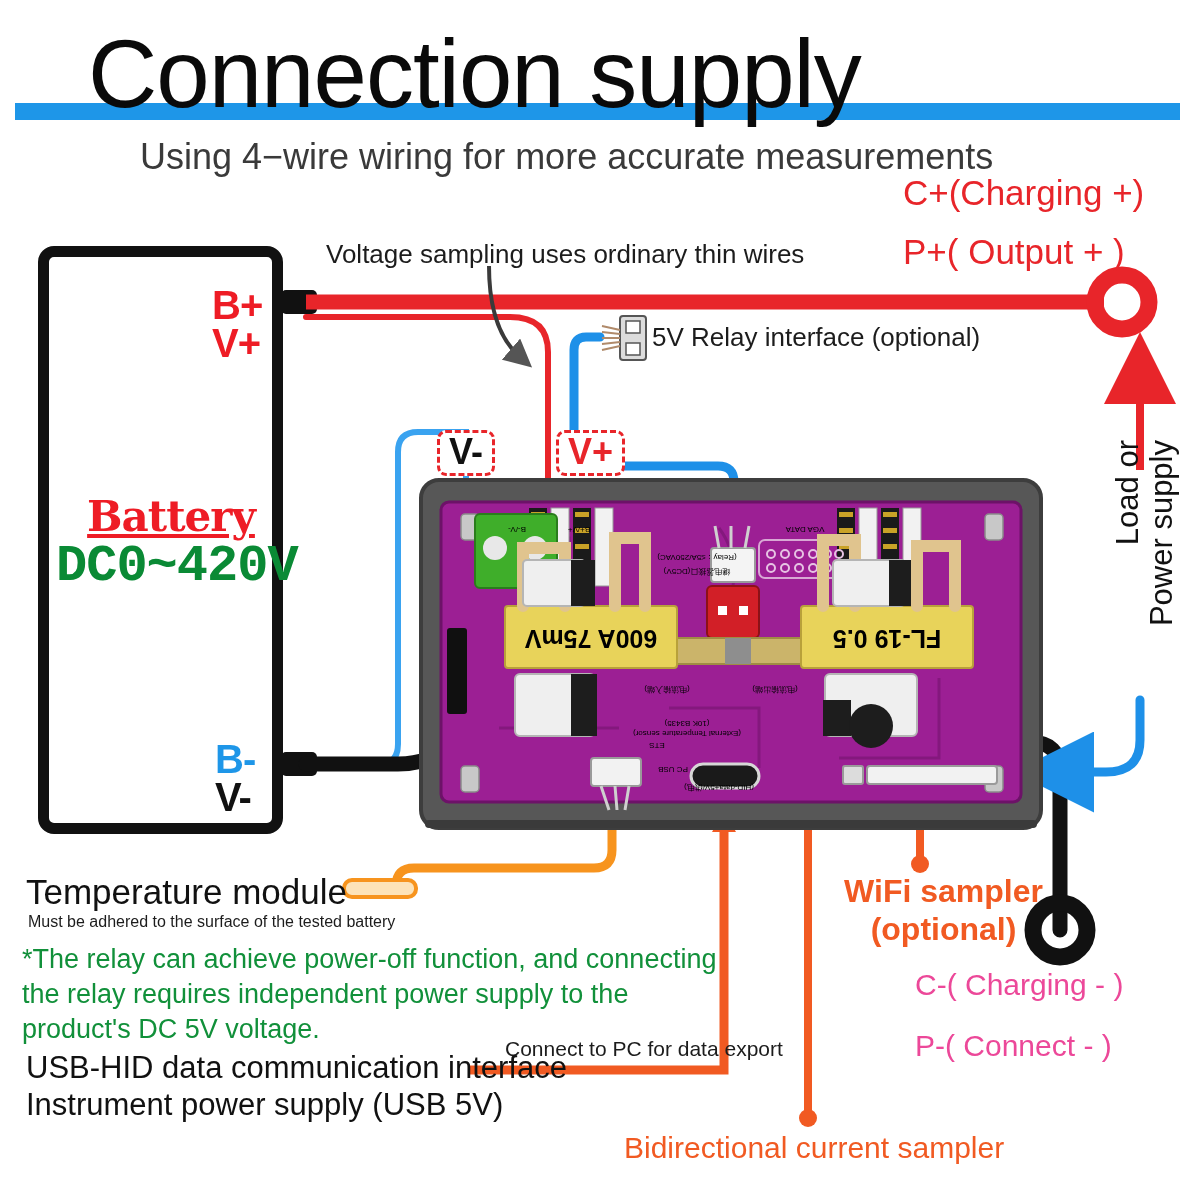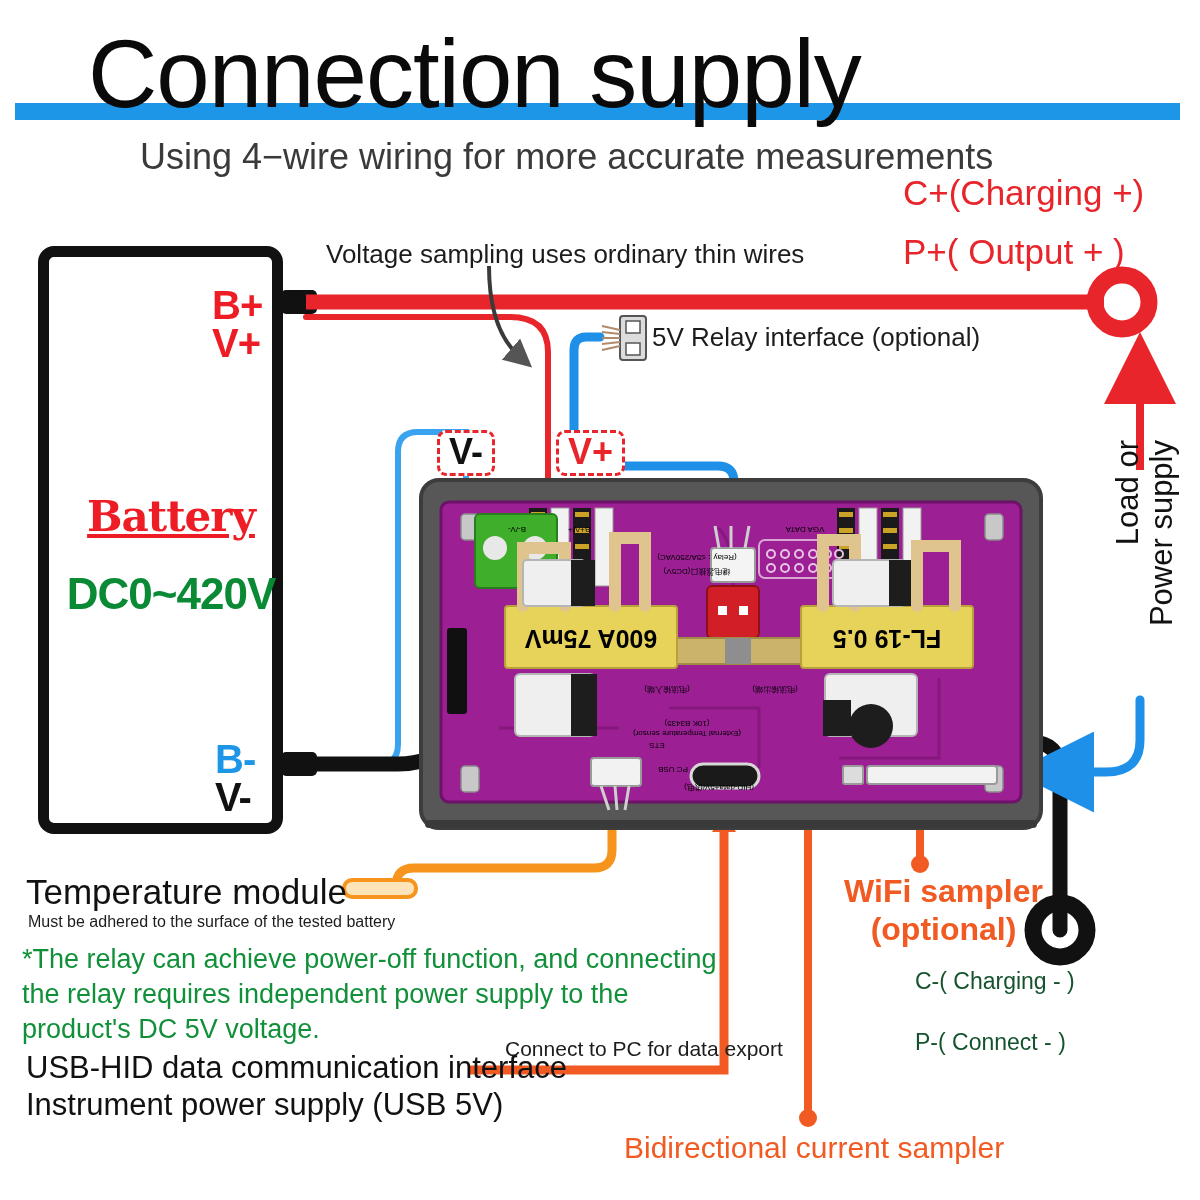--- a/index.html
+++ b/index.html
@@ -12,40 +12,40 @@
   
   #title{left:88px;top:26px;width:1030px;font-size:96px;line-height:96px;
          font-weight:400;letter-spacing:-1px;color:#0a0a0a;
          font-family:"Liberation Sans",sans-serif;white-space:nowrap;}
   #title-rule{left:15px;top:103px;width:1165px;height:17px;background:#1e96e8;}
   #subtitle{left:140px;top:136px;width:920px;font-size:36px;color:#3a3a3a;
             white-space:nowrap;}
 
   
   .bigred{color:#e8252a;font-size:35px;white-space:nowrap;}
-  .bigblue{color:#14532d;font-size:23px;white-space:nowrap;}
+  .bigblue{color:#ec4899;font-size:30px;white-space:nowrap;}
   #cplus{left:903px;top:173px;}
   #pplus{left:903px;top:232px;}
   #cminus{left:915px;top:968px;}
   #pminus{left:915px;top:1029px;}
 
   
   #batt{left:38px;top:246px;width:245px;height:588px;background:#fff;
         border:11px solid #111;border-radius:16px;box-sizing:border-box;}
   #bplus{left:212px;top:286px;font-size:40px;font-weight:bold;color:#ee1c25;
          line-height:38px;letter-spacing:-1px;}
   #bminus{left:215px;top:740px;font-size:40px;font-weight:bold;line-height:38px;
           letter-spacing:-1px;}
   #bminus .t{color:#1e96e8;}
   #bminus .b{color:#111;}
   #battname{left:56px;top:490px;width:230px;text-align:center;}
   #battname .l1{font-size:42px;font-weight:bold;color:#ee1c25;
       font-family:"DejaVu Serif",serif;line-height:54px;letter-spacing:-1px;text-decoration:underline;}
-  #battname .l2{font-size:44px;font-weight:bold;color:#0a8a35;
-      font-family:Liberation Sans, sans-serif;line-height:46px;letter-spacing:-1px;margin-top:27px;}
+  #battname .l2{font-size:52px;font-weight:bold;color:#0a8a35;
+      font-family:Liberation Mono, monospace;line-height:46px;letter-spacing:-1px;}
 
   
   .note{white-space:nowrap;}
   #note-volt{left:326px;top:239px;font-size:26px;color:#1c1c1c;}
   #note-relay{left:652px;top:322px;font-size:26px;color:#1c1c1c;}
 
   
   .vtag{border:3px dashed #e8252a;border-radius:9px;padding:1px 9px 3px 9px;
         font-size:36px;font-weight:bold;line-height:36px;background:#fff;}
   #vminus{left:437px;top:430px;color:#111;}

